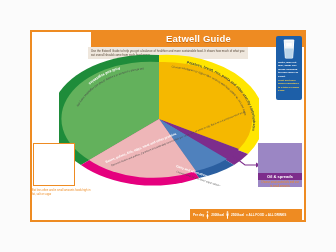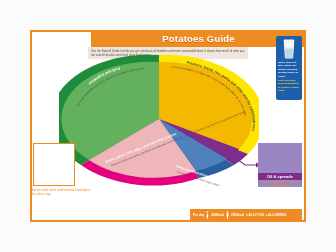--- a/index.html
+++ b/index.html
@@ -99,21 +99,21 @@
   #footer .sep{opacity:.95;}
 </style>
 </head>
 <body>
 
 <div id="stage">
 
   <div id="card"></div>
 
   <div id="header-bar">
-    <div id="title">Potatoes Guide</div>
+    <div id="title">Eatwell Guide</div>
   </div>
   <div id="subtitle-box">Use the Eatwell Guide to help you get a balance of healthier and more sustainable food. It shows how much of what you eat overall should come from each food group.</div>
 
   <div id="plate">
     <svg viewBox="0 0 200 133" xmlns="http://www.w3.org/2000/svg">
       <defs>
 
         <path id="arcGreen" d="M 100 8 A 92 62 0 0 0 8 66" fill="none"></path>
         <path id="arcGreenIn" d="M 100 14 A 86 57 0 0 0 14 66" fill="none"></path>
         <path id="arcOrange" d="M 100 8 A 92 62 0 0 1 184 98" fill="none"></path>

